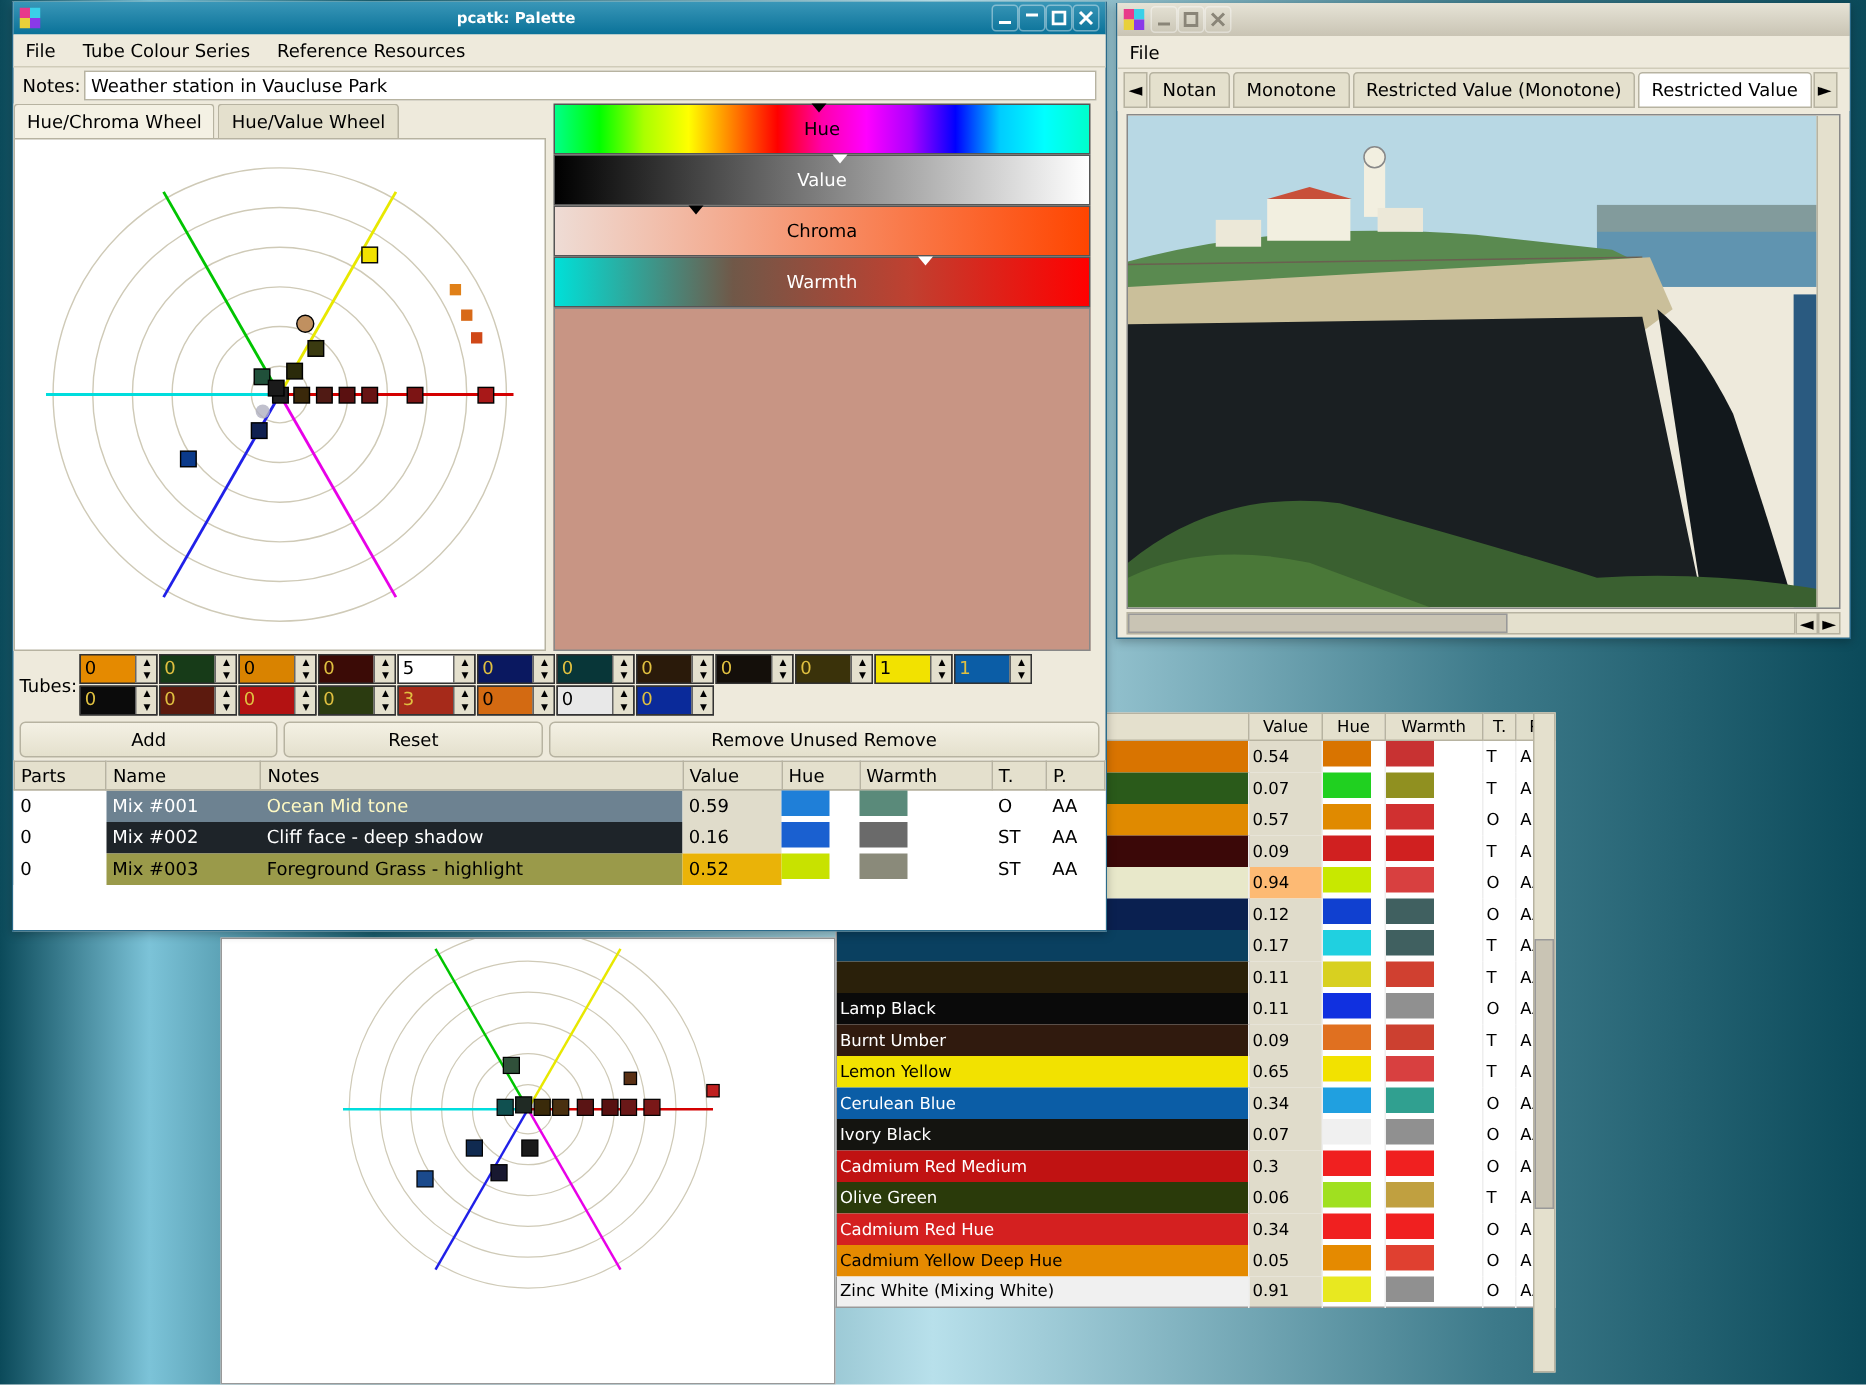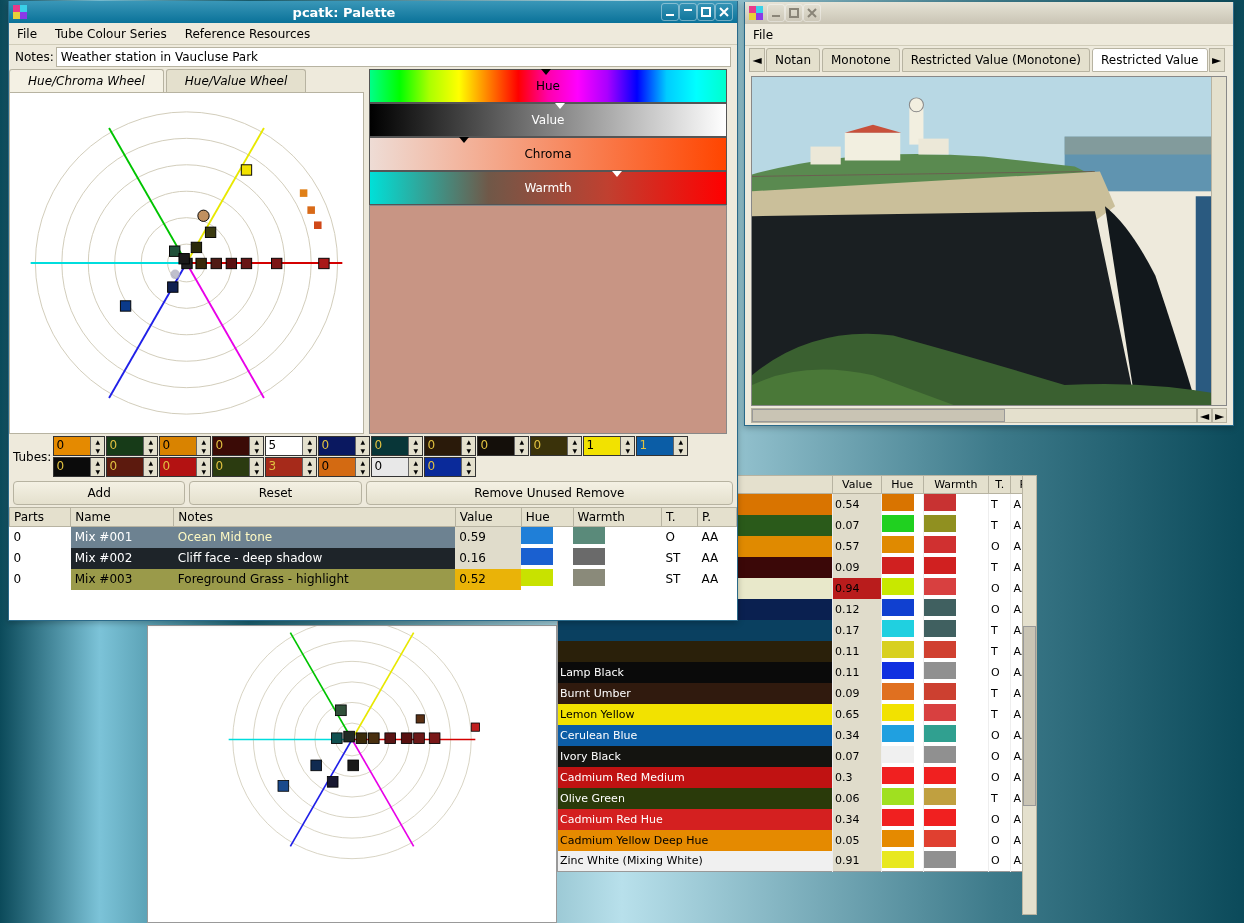--- a/index.html
+++ b/index.html
@@ -4,37 +4,37 @@
 <style>
   * { box-sizing: border-box; margin: 0; padding: 0; font-family: "DejaVu Sans", "Liberation Sans", sans-serif; font-size: 12px; }
   body { width: 1244px; height: 923px; background: linear-gradient(90deg, #0b4a5a 0%, #7cc3d8 8%, #1a5f6f 20%, #b8e0eb 50%, #3d7a8a 80%, #0b4a5a 100%); position: relative; overflow: hidden; }
 
   
   .window { position: absolute; border: 1px solid #2a6a8a; border-top: none; background: #eeeadc; box-shadow: 0 2px 6px rgba(0,0,0,0.25); }
   .titlebar { height: 22px; background: linear-gradient(180deg,#3a97b8 0%,#0a7299 100%); display: flex; align-items: center; color: #fff; padding: 0 4px; font-weight: bold; gap: 4px; }
   .titlebar.inactive { background: linear-gradient(180deg,#e6e3d6 0%,#c9c4b4 100%); color: #8a8578; }
   .title-icon { width: 14px; height: 14px; display: inline-block; }
   .title-icon svg { width: 14px; height: 14px; }
-  .title-text { flex: 1; text-align: center; font-size: 13px; }
+  .title-text { flex: 1; text-align: center; font-size: 10px; }
   .title-btns { display: flex; gap: 0; }
   .title-btn { width: 18px; height: 18px; border: 1px solid rgba(255,255,255,0.4); border-radius: 3px; display: flex; align-items: center; justify-content: center; cursor: pointer; }
   .title-btn svg { width: 10px; height: 10px; stroke: #fff; stroke-width: 2; fill: none; }
   .titlebar.inactive .title-btn svg { stroke: #8a8578; }
 
   .menubar { height: 22px; background: #eeeadc; display: flex; align-items: center; padding: 0 6px; gap: 14px; border-bottom: 1px solid #d0ccb9; }
   .menuitem { cursor: pointer; padding: 2px 2px; }
 
   .notes-row { display: flex; align-items: center; padding: 2px 6px; gap: 2px; }
   .notes-input { flex: 1; border: 1px solid #b7b3a1; background: #fff; padding: 2px 4px; height: 20px; }
 
   
   .main-row { display: flex; }
   .wheel-panel { width: 360px; }
   .tabs { display: flex; background: #eeeadc; }
-  .tab { padding: 4px 18px; border: 1px solid #b7b3a1; border-bottom: none; border-radius: 3px 3px 0 0; background: #e4e0cd; margin-right: 2px; cursor: pointer; font-style: italic; }
+  .tab { padding: 4px 8px; border: 1px solid #b7b3a1; border-bottom: none; border-radius: 3px 3px 0 0; background: #e4e0cd; margin-right: 2px; cursor: pointer; }
   .tab.active { background: #f4f1e4; }
 
   .wheel-area { background: #fff; border: 1px solid #b7b3a1; width: 355px; height: 342px; position: relative; }
   .wheel-svg { width: 100%; height: 100%; }
 
   .right-col { width: 358px; display: flex; flex-direction: column; }
   .slider-bar { height: 34px; border: 1px solid #555; display: flex; align-items: center; justify-content: center; color: #000; font-size: 12px; position: relative; }
   .slider-hue { background: linear-gradient(90deg,#00ff88,#00ff00,#aaff00,#ffff00,#ff7f00,#ff0000,#ff00aa,#ff00ff,#aa00ff,#0000ff,#00ccff,#00ffff,#00ffcc); }
   .slider-value { background: linear-gradient(90deg,#000,#fff); color:#fff; }
   .slider-chroma { background: linear-gradient(90deg,#eedcd5,#ff4500); }
@@ -159,21 +159,21 @@
       <tr class="paint-row">
         <td style="background:#3b0808;color:#000"></td>
       <td style="background:#e0dccb">0.09</td>
       <td style="padding:0"><span class="swatch-small" style="background:#d02020"></span></td>
       <td style="padding:0"><span class="swatch-small" style="background:#d02020"></span></td>
       <td>T</td>
         <td>A</td>
       </tr>
       <tr class="paint-row">
         <td style="background:#e8e8ca;color:#000"></td>
-      <td style="background:#b91c1c">0.94</td>
+      <td style="background:#fdba74">0.94</td>
       <td style="padding:0"><span class="swatch-small" style="background:#c8e800"></span></td>
       <td style="padding:0"><span class="swatch-small" style="background:#d84040"></span></td>
       <td>O</td>
         <td>AA</td>
       </tr>
       <tr class="paint-row">
         <td style="background:#0a2050;color:#000"></td>
       <td style="background:#e0dccb">0.12</td>
       <td style="padding:0"><span class="swatch-small" style="background:#1040d0"></span></td>
       <td style="padding:0"><span class="swatch-small" style="background:#406060"></span></td>

